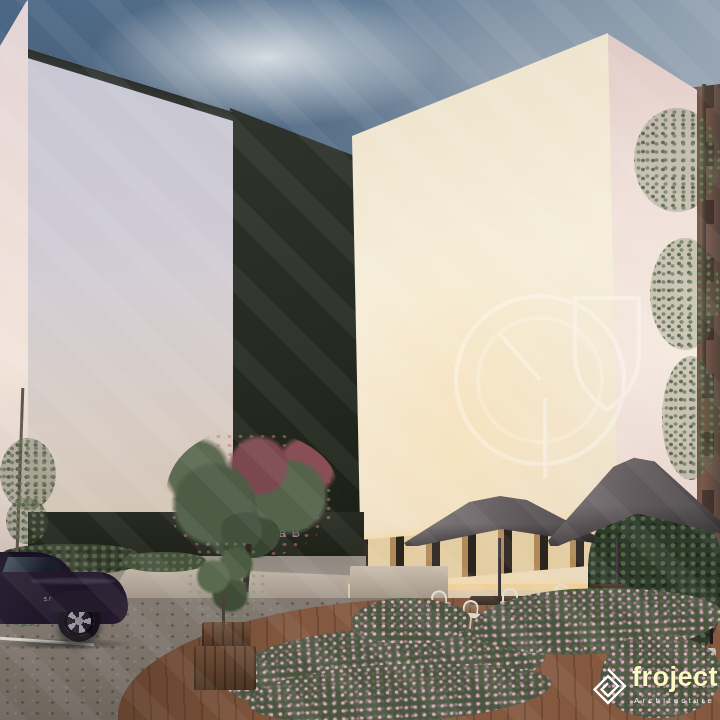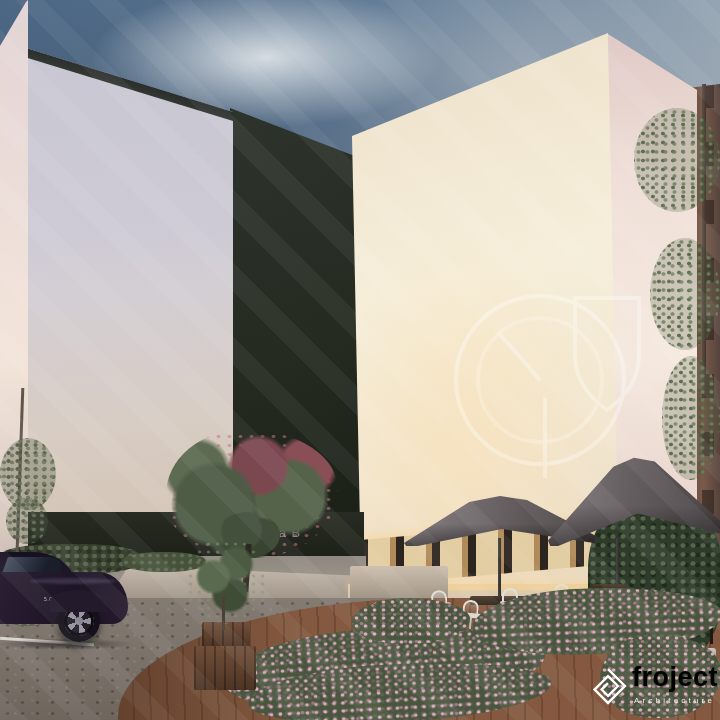--- a/index.html
+++ b/index.html
@@ -263,21 +263,21 @@
   #stool2{left:646px;top:628px;width:20px;height:28px;}
 
   
   #wmark{left:448px;top:240px;width:220px;height:272px;z-index:10;opacity:.34;}
   #stripes{inset:0;z-index:11;pointer-events:none;
     background:repeating-linear-gradient(45deg,rgba(255,255,255,.05) 0 20px,rgba(255,255,255,0) 20px 52px);}
   #grade{inset:0;z-index:11;pointer-events:none;
     background:radial-gradient(140% 120% at 55% 40%,transparent 60%,rgba(18,26,40,.16));}
   #logo{left:586px;top:662px;width:134px;height:54px;z-index:12;}
   #logoIcon{left:2px;top:4px;width:40px;height:40px;}
-  #logoText{left:46px;top:0px;font-size:27px;font-weight:700;color:#000000;letter-spacing:.5px;
+  #logoText{left:46px;top:0px;font-size:27px;font-weight:700;color:#fef9c3;letter-spacing:.5px;
     text-shadow:0 1px 2px rgba(0,0,0,.25);}
   #logoSub{left:48px;top:34px;font-size:8px;color:#f0eeec;letter-spacing:3.2px;}
 </style>
 </head>
 <body>
 
 <div id="stage">
   <div id="sky"></div>
 
   <div id="brick"></div>

